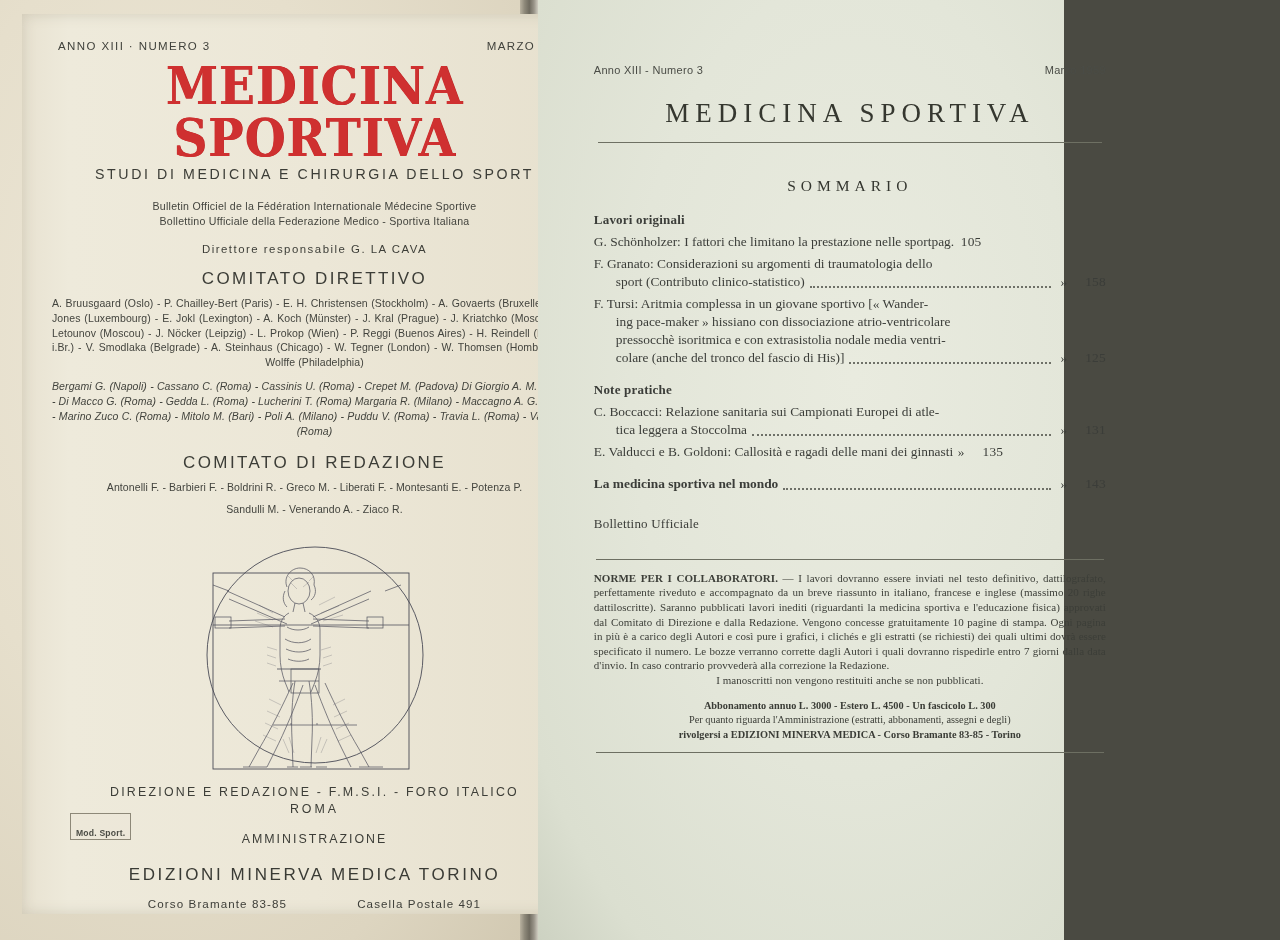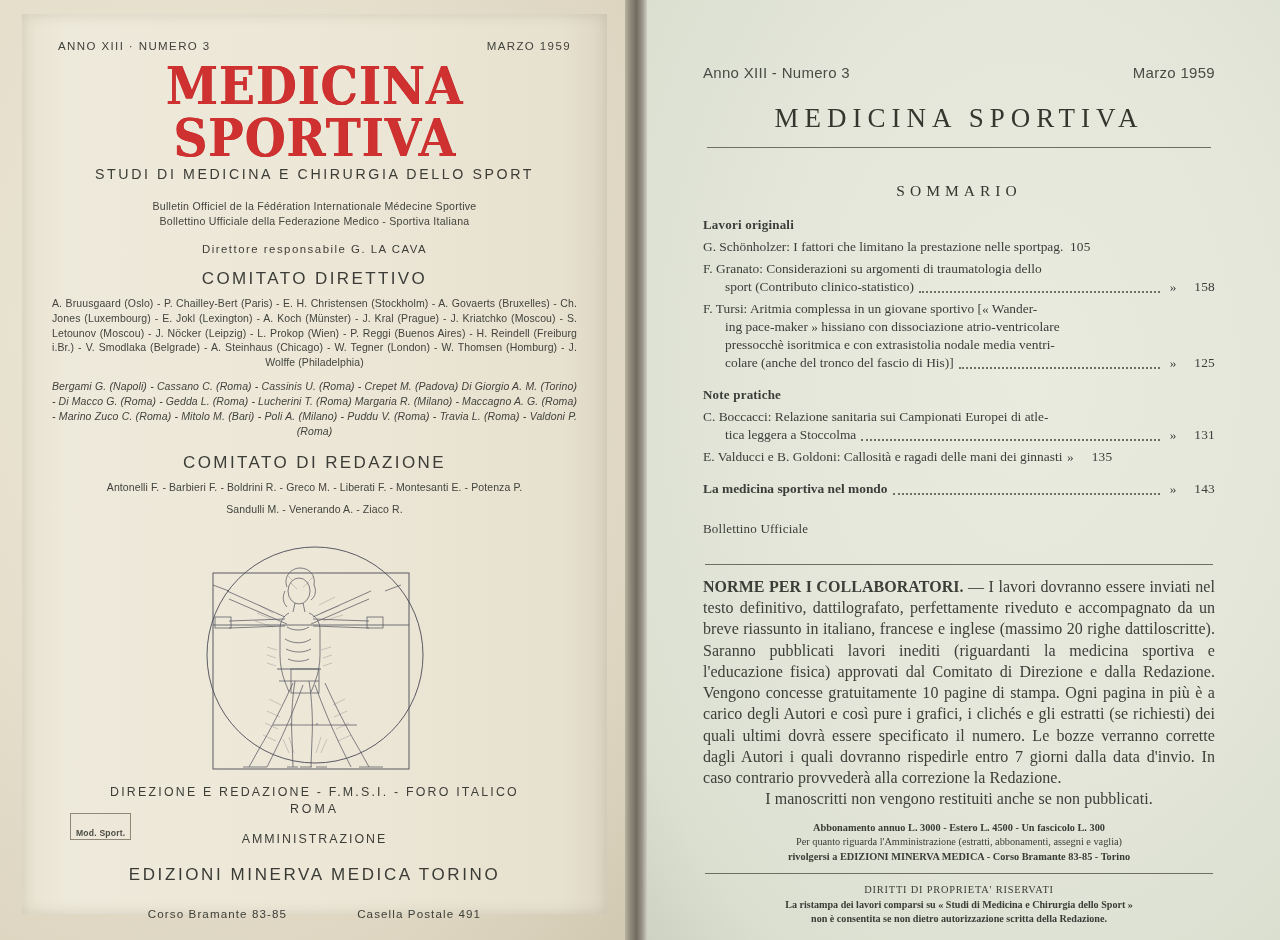--- a/index.html
+++ b/index.html
@@ -1,21 +1,21 @@
 <!DOCTYPE html>
 <html><head>
 <meta charset="utf-8">
 <style>
   html,body{margin:0;padding:0;}
   body{
     width:1280px;height:940px;overflow:hidden;
     background:#4a4a42;
     font-family:"Liberation Sans", sans-serif;
   }
-  #spread{position:relative;width:1280px;height:940px;display:flex;}
+  #spread{position:relative;width:1064px;height:940px;display:flex;}
 
   
   #left-page{
     position:relative;
     width:625px;height:940px;
     background:
       radial-gradient(ellipse at 30% 35%, #ece6d6 0%, #e6dfcc 45%, #ddd5c0 80%, #d2c9b2 100%);
     box-sizing:border-box;
   }
   #left-inner{
@@ -49,21 +49,21 @@
   .names.centered{text-align:center;}
   .names.ital{margin-top:9px;font-style:italic;}
 
   #figure-wrap{margin-top:12px;display:flex;justify-content:center;}
   .imprint{margin-top:10px;text-align:center;color:#3d3e38;}
   .imp-dir{font-size:12.4px;letter-spacing:2.2px;}
   .imp-roma{font-size:12.4px;letter-spacing:3px;margin-top:3px;}
   .imp-amm{font-size:12.4px;letter-spacing:2px;margin-top:16px;}
   .imp-ed{font-size:17px;letter-spacing:2.6px;margin-top:19px;color:#3a3b35;}
   .imp-row{display:flex;justify-content:center;gap:70px;font-size:11.6px;
-    letter-spacing:1.1px;margin-top:22px;}
+    letter-spacing:1.1px;margin-top:12px;}
   .stamp{
     position:absolute;left:48px;bottom:74px;
     border:1px solid #8d8878;padding:14px 5px 1px 5px;
     font-size:8.6px;letter-spacing:.2px;color:#4b4c45;background:rgba(235,230,215,.5);font-weight:bold;
   }
 
   
   #gutter{width:22px;height:940px;
     background:linear-gradient(90deg,#b9b2a0 0%,#8e897a 25%,#6f6b5f 52%,#9a958a 78%,#cfccc0 100%);}
 
@@ -73,21 +73,21 @@
     background:
       radial-gradient(ellipse at 60% 40%, #e9ebdf 0%, #e3e6d9 50%, #dbdfd0 85%, #cdd2c2 100%);
     box-sizing:border-box;
   }
   #right-inner{
     position:absolute;left:8px;top:30px;width:600px;height:880px;
     padding:34px 40px 0 48px;box-sizing:border-box;
     font-family:"Liberation Serif", serif;color:#3b3d39;
   }
   .toc-topline{display:flex;justify-content:space-between;align-items:baseline;
-    font-family:"Liberation Sans",sans-serif;font-size:15px;color:#4a4c46;letter-spacing:.3px;gap:8px;}
+    font-family:"Liberation Sans",sans-serif;font-size:11px;color:#4a4c46;letter-spacing:.3px;gap:8px;}
   .toc-title{
     text-align:center;margin-top:22px;
     font-family:"Liberation Serif", serif;
     font-size:27px;letter-spacing:6px;color:#35372f;
   }
   .rule{height:1px;background:#6e7063;margin:13px 4px 0 4px;}
   .sommario{text-align:center;margin-top:34px;font-size:15.5px;letter-spacing:5px;color:#34362f;}
 
   .toc-body{margin-top:16px;font-size:13.4px;line-height:1.34;}
   .grp{font-weight:bold;margin-top:14px;margin-bottom:5px;font-size:13px;letter-spacing:.2px;}
@@ -101,21 +101,21 @@
   .entry .mark{width:16px;text-align:center;flex:none;}
   .entry .pg{width:34px;text-align:right;flex:none;letter-spacing:.2px;}
   .entry.multi{display:block;}
   .entry.multi .l1{display:block;}
   .entry.multi .lastline{display:flex;align-items:flex-end;padding-left:22px;}
   .entry.multi .cont{display:block;padding-left:22px;}
   .standalone{font-weight:bold;}
 
   .bottom-rule{height:1px;background:#6d6f62;margin:26px 2px 0 2px;}
   .norme{
-    margin-top:11px;font-size:16px;line-height:1.33;text-align:justify;
+    margin-top:11px;font-size:11px;line-height:1.33;text-align:justify;
     color:#3c3e38;letter-spacing:.05px;
   }
   .norme b{font-weight:bold;}
   .norme .ctr{display:block;text-align:center;}
   .abb{margin-top:11px;font-size:10.3px;line-height:1.42;text-align:center;
     font-weight:bold;color:#3a3c36;}
   .abb .l2{font-weight:normal;}
   .sep-rule{height:1px;background:#6d6f62;margin:9px 2px 0 2px;}
   .diritti{margin-top:9px;text-align:center;font-size:10.4px;line-height:1.4;color:#3a3c36;}
   .diritti .hd{letter-spacing:.8px;}
@@ -312,27 +312,22 @@
 
       <div class="norme">
         <b>NORME PER I COLLABORATORI.</b>
         <span>—</span>
         <span>I lavori dovranno essere inviati nel testo definitivo, dattilografato, perfettamente riveduto e accompagnato da un breve riassunto in italiano, francese e inglese (massimo 20 righe dattiloscritte). Saranno pubblicati lavori inediti (riguardanti la medicina sportiva e l'educazione fisica) approvati dal Comitato di Direzione e dalla Redazione. Vengono concesse gratuitamente 10 pagine di stampa. Ogni pagina in più è a carico degli Autori e così pure i grafici, i clichés e gli estratti (se richiesti) dei quali ultimi dovrà essere specificato il numero. Le bozze verranno corrette dagli Autori i quali dovranno rispedirle entro 7 giorni dalla data d'invio. In caso contrario provvederà alla correzione la Redazione.</span>
         <span class="ctr">I manoscritti non vengono restituiti anche se non pubblicati.</span>
       </div>
 
       <div class="abb">
         <div>Abbonamento annuo L. 3000 - Estero L. 4500 - Un fascicolo L. 300</div>
-        <div class="l2">Per quanto riguarda l'Amministrazione (estratti, abbonamenti, assegni e vaglia)</div>
+        <div class="l2">Per quanto riguarda l'Amministrazione (estratti, abbonamenti, assegni e degli)</div>
         <div>rivolgersi a EDIZIONI MINERVA MEDICA - Corso Bramante 83-85 - Torino</div>
       </div>
 
       <div class="sep-rule"></div>
 
-      <div class="diritti">
-        <div class="hd">DIRITTI DI PROPRIETA' RISERVATI</div>
-        <div class="bd">La ristampa dei lavori comparsi su « Studi di Medicina e Chirurgia dello Sport »</div>
-        <div class="bd">non è consentita se non dietro autorizzazione scritta della Redazione.</div>
-      </div>
     </div>
   </div>
 
 </div>
 
 </body></html>

